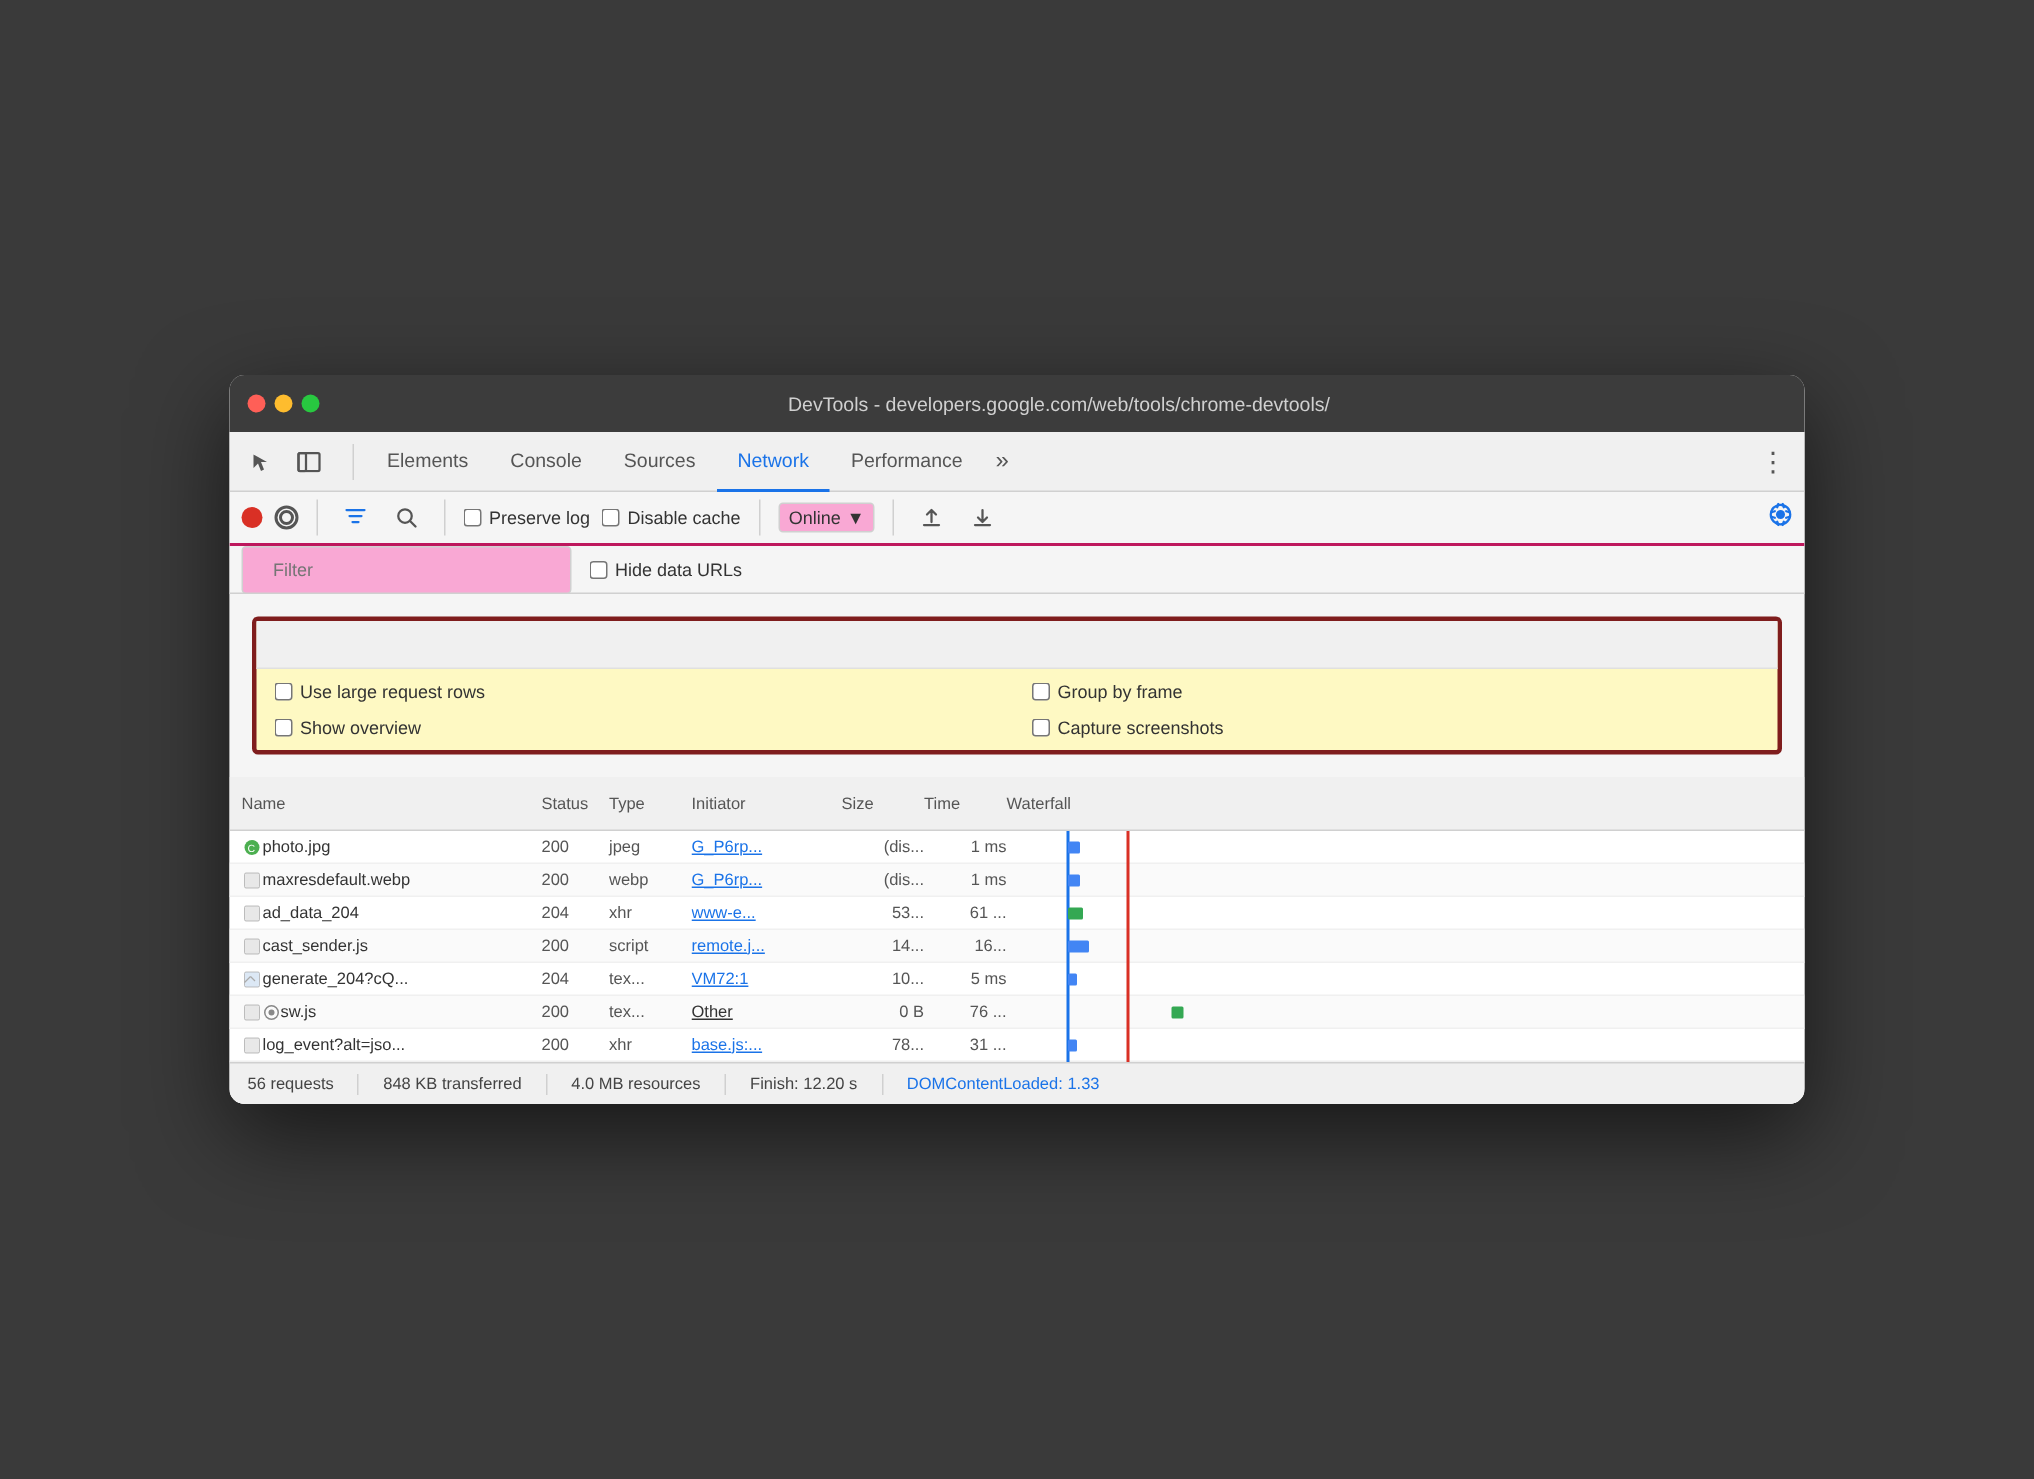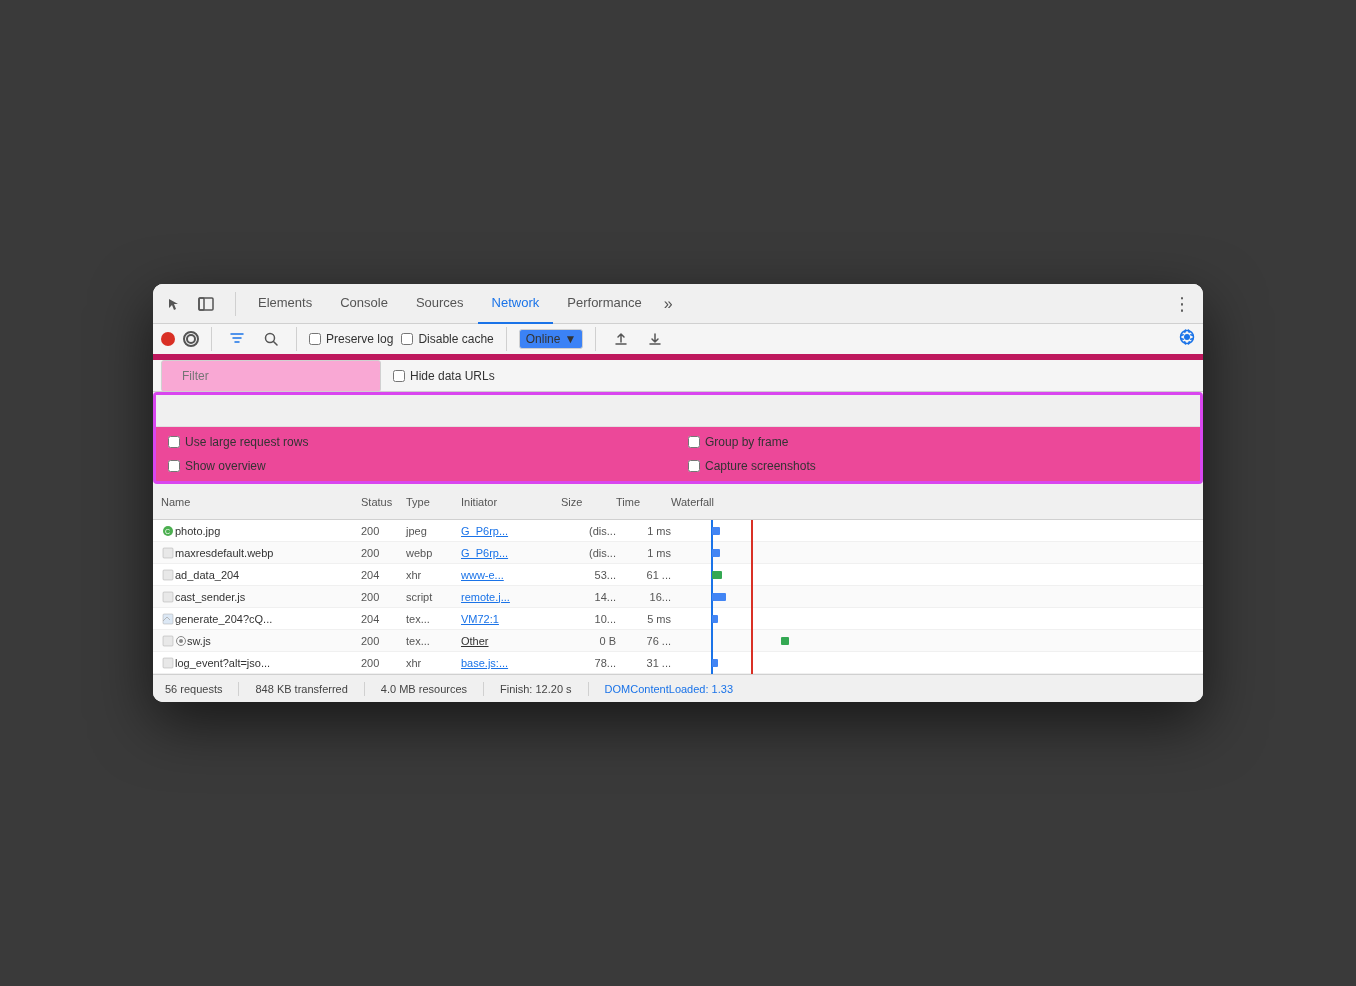--- a/index.html
+++ b/index.html
@@ -110,21 +110,21 @@
       cursor: pointer;
     }
     .toolbar-right {
       margin-left: auto;
       display: flex;
       align-items: center;
     }
     
     .toolbar-second {
       background: #f5f5f5;
-      border-bottom: 6px solid #be185d;
+      border-bottom: 2px solid #be185d;
       display: flex;
       align-items: center;
       height: 36px;
       padding: 0 8px;
       gap: 8px;
     }
     .record-btn {
       width: 14px;
       height: 14px;
       border-radius: 50%;
@@ -174,21 +174,21 @@
       height: 12px;
       cursor: pointer;
     }
     .online-select {
       display: flex;
       align-items: center;
       gap: 4px;
       padding: 2px 6px;
       border: 1px solid #d0d0d0;
       border-radius: 3px;
-      background: #3b82f6;
+      background: #f9a8d4;
       font-size: 12px;
       cursor: pointer;
       color: #333;
     }
     .upload-icon, .download-icon {
       font-size: 14px;
       color: #555;
       cursor: pointer;
     }
     .gear-icon {
@@ -213,24 +213,24 @@
       padding: 2px 20px;
       font-size: 12px;
       height: 32px;
       width: 220px;
       background: #f9a8d4;
       color: #333;
       outline: none;
     }
     
     .settings-panel {
-      background: #ec4899;
-      border: 3px solid #d946ef;
+      background: #fef9c3;
+      border: 3px solid #7f1d1d;
       border-radius: 4px;
-      margin: 0;
+      margin: 15px;
       position: relative;
     }
     .settings-row-top {
       background: #f0f0f0;
       border-bottom: 1px solid #e0e0e0;
       height: 32px;
       display: flex;
       align-items: center;
       padding: 0 12px;
     }
@@ -345,20 +345,28 @@
       color: #555;
       cursor: pointer;
       padding: 0 6px;
     }
   </style>
 </head>
 <body>
 
 <div class="window">
 
+  <div class="titlebar">
+    <div class="traffic-lights">
+      <div class="traffic-light close"></div>
+      <div class="traffic-light minimize"></div>
+      <div class="traffic-light maximize"></div>
+    </div>
+    <div class="titlebar-title">DevTools - developers.google.com/web/tools/chrome-devtools/</div>
+  </div>
 
   <div class="devtools-content">
 
     <div class="toolbar-top">
       <div class="toolbar-icons">
         <div class="icon-btn">
           <svg width="14" height="14" viewBox="0 0 14 14" fill="none">
             <path d="M2 2L2 11L5 8L7 13L9 12L7 7L11 7Z" fill="#555"></path>
           </svg>
         </div>

